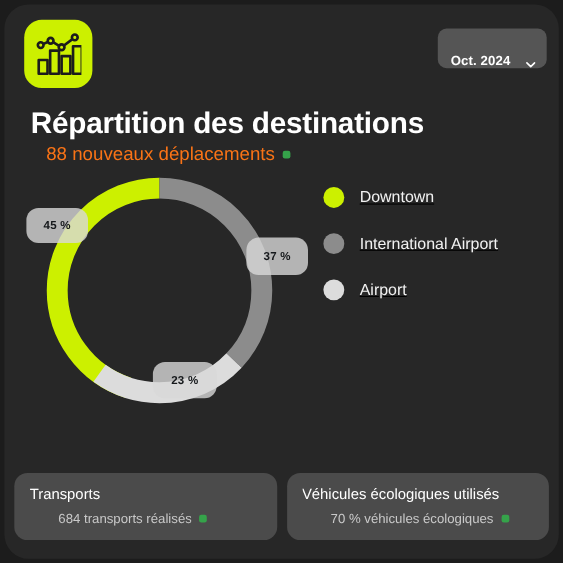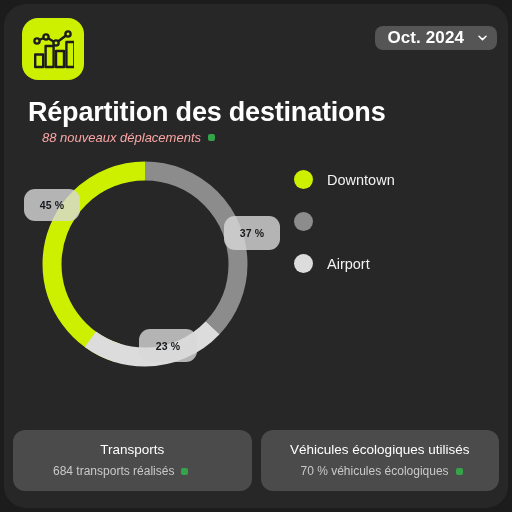--- a/index.html
+++ b/index.html
@@ -58,28 +58,28 @@
   .controls {
     position: absolute;
     right: 11px;
     top: 22px;
     display: flex;
     gap: 10px;
   }
 
   .pill-select {
     display: flex;
-    align-items: center;
+    align-items: flex-end;
     justify-content: space-between;
-    height: 24px;
+    height: 36px;
     padding: 0 10px 0 12px;
     background: #555555;
     border-radius: 8px;
     color: #ffffff;
-    font-size: 17px;
+    font-size: 12px;
     font-weight: bold;
     letter-spacing: .1px;
     cursor: pointer;
     user-select: none;
   }
   .pill-select .lbl { white-space: nowrap; }
   .pill-select .chev {
     margin-left: 14px;
     display: inline-flex;
     align-items: center;
@@ -98,23 +98,22 @@
 
   .subtitle-row {
     position: absolute;
     left: 38px;
     top: 126px;
     display: flex;
     align-items: center;
     gap: 7px;
   }
   .subtitle {
-    font-size: 13px;
-    color: #fca5a5;
-    font-style: italic;
+    font-size: 17px;
+    color: #f97316;
   }
   .dot-badge {
     width: 7px;
     height: 7px;
     border-radius: 2px;
     background: #35a34a;
     display: inline-block;
   }
 
   
@@ -148,20 +147,21 @@
   .pill-23 { left: 121px; top: 175px; width: 58px; height: 33px; }
 
   
   .legend {
     position: absolute;
     left: 290px;
     top: 166px;
     display: flex;
     flex-direction: column;
     gap: 23px;
+    text-decoration: underline;
   }
   .legend-item {
     display: flex;
     align-items: center;
     gap: 14px;
     cursor: pointer;
   }
   .legend-swatch {
     width: 19px;
     height: 19px;
@@ -175,21 +175,20 @@
   }
 
   
   .cards {
     position: absolute;
     left: 9px;
     bottom: 17px;
     width: 486px;
     display: flex;
     gap: 9px;
-    text-align: center;
   }
   .stat-card {
     flex: 1 1 0;
     background: #4b4b4b;
     border-radius: 12px;
     padding: 12px 14px 13px 14px;
     min-width: 0;
   }
   .stat-title {
     font-size: 13.5px;
@@ -284,20 +283,21 @@
 
     <div class="legend">
 
       <div class="legend-item">
         <span class="legend-swatch" style="background:#ccf000"></span>
         <span class="legend-label">Downtown</span>
       </div>
 
       <div class="legend-item">
         <span class="legend-swatch" style="background:#8c8c8c"></span>
+        <span class="legend-label">International Airport</span>
       </div>
 
       <div class="legend-item">
         <span class="legend-swatch" style="background:#dcdcdc"></span>
         <span class="legend-label">Airport</span>
       </div>
 
     </div>
 
     <div class="cards">

